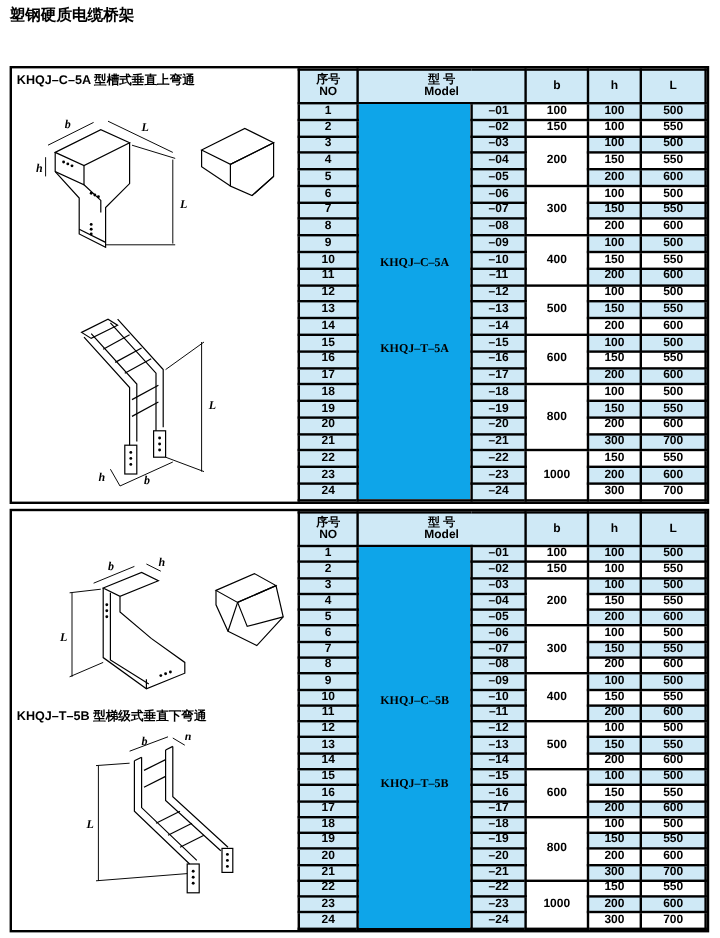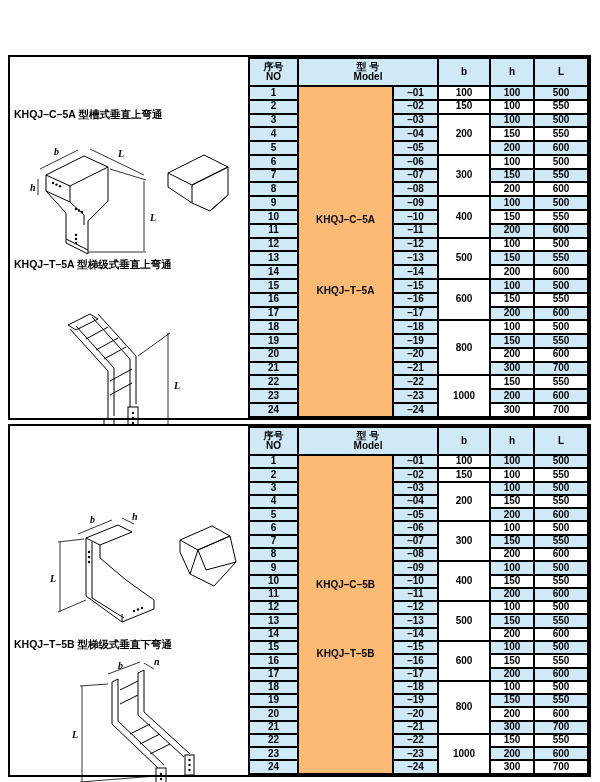--- a/index.html
+++ b/index.html
@@ -8,46 +8,47 @@
     font-family:"Liberation Sans","DejaVu Sans",sans-serif;color:#000;
     -webkit-font-smoothing:antialiased;
   }
   .title-block{position:absolute;left:8px;top:5px;font-weight:bold;font-size:13px;line-height:16px;}
   .section{
     position:absolute;left:8px;width:583px;border:2px solid #000;
     box-sizing:border-box;display:flex;background:#fff;
   }
   #section-0{top:55px;height:365px;}
   #section-1{top:424px;height:353px;}
-  .panel{width:244px;position:relative;box-sizing:border-box;margin-top:48px;}
+  .panel{width:244px;position:relative;box-sizing:border-box;}
   .panel-label{position:absolute;left:4px;font-size:10.5px;font-weight:bold;white-space:nowrap;}
   .panel svg{position:absolute;}
   .tline{stroke:#000;stroke-width:1;fill:none;}
   .dline{stroke:#000;stroke-width:0.8;fill:none;}
   .dot{fill:#000;}
   .dim{font-family:"Liberation Serif","DejaVu Serif",serif;font-style:italic;font-weight:bold;font-size:10px;fill:#000;}
   .table-wrap{flex:1;}
   table{width:100%;height:100%;border-collapse:collapse;table-layout:fixed;}
   th,td{
     border:2px solid #000;padding:0;margin:0;
     font-size:10px;font-weight:bold;text-align:center;vertical-align:middle;line-height:1.05;
   }
   thead th{height:26px;}
   .blue{background:#cfe9f6;}
   .white{background:#ffffff;}
   .bcell{background:#ffffff;}
-  .model-cell{background:#fdba74;position:relative;}
+  .model-cell{background:#0ea5e9;position:relative;font-family:Liberation Serif, serif;}
   .model-label{position:absolute;left:0;width:100%;text-align:center;font-size:10px;font-weight:bold;}
   .m1{top:39%;}
   .m2{top:52%;margin-top:28px;}
 </style>
 </head>
 <body>
 
 <div class="title-block">
+  <div>塑钢硬质电缆桥架</div>
 </div>
 
 <div class="section" id="section-0">
   <div class="panel">
     <div class="panel-label" style="top:3px">KHQJ–C–5A 型槽式垂直上弯通</div>
 
     <svg style="left:16px;top:34px;" width="222" height="116" viewBox="0 0 222 116">
       <g class="tline">
         <path d="M20,36 L58,17 L82,28 L44,47 Z"></path>
         <path d="M20,36 L20,52 L44,63 L44,47"></path>
@@ -81,21 +82,20 @@
       <text class="dim" x="124" y="82">L</text>
 
       <g class="tline">
         <path d="M142,34 L178,16 L202,28 L166,46 Z"></path>
         <path d="M166,46 L202,28 L202,56 L184,72 L166,64 Z"></path>
         <path d="M142,34 L142,48 L166,64"></path>
         <path d="M184,72 L202,56"></path>
       </g>
     </svg>
 
-    <div class="panel-label" style="top:153px">KHQJ–T–5A 型梯级式垂直上弯通</div>
 
     <svg style="left:30px;top:176px;" width="200" height="178" viewBox="0 0 200 178">
       <g class="tline">
         <path d="M28,44 L50,33 L58,38 L36,49 Z"></path>
         <path d="M30,48 L68,90 L68,138"></path>
         <path d="M36,45 L74,87 L74,135"></path>
         <path d="M52,36 L90,78 L90,126"></path>
         <path d="M58,33 L96,75 L96,123"></path>
         <path d="M46,58 L68,46"></path>
           <path d="M56,69 L78,57"></path>

